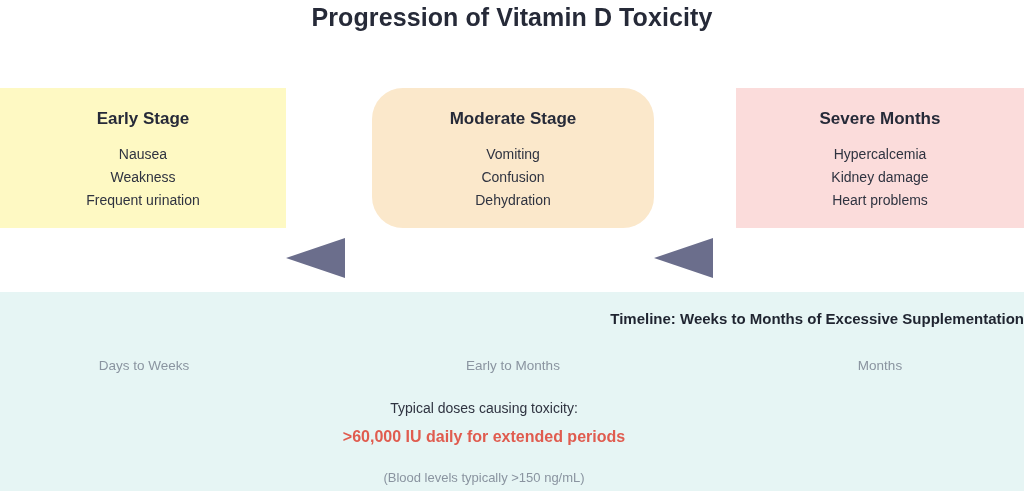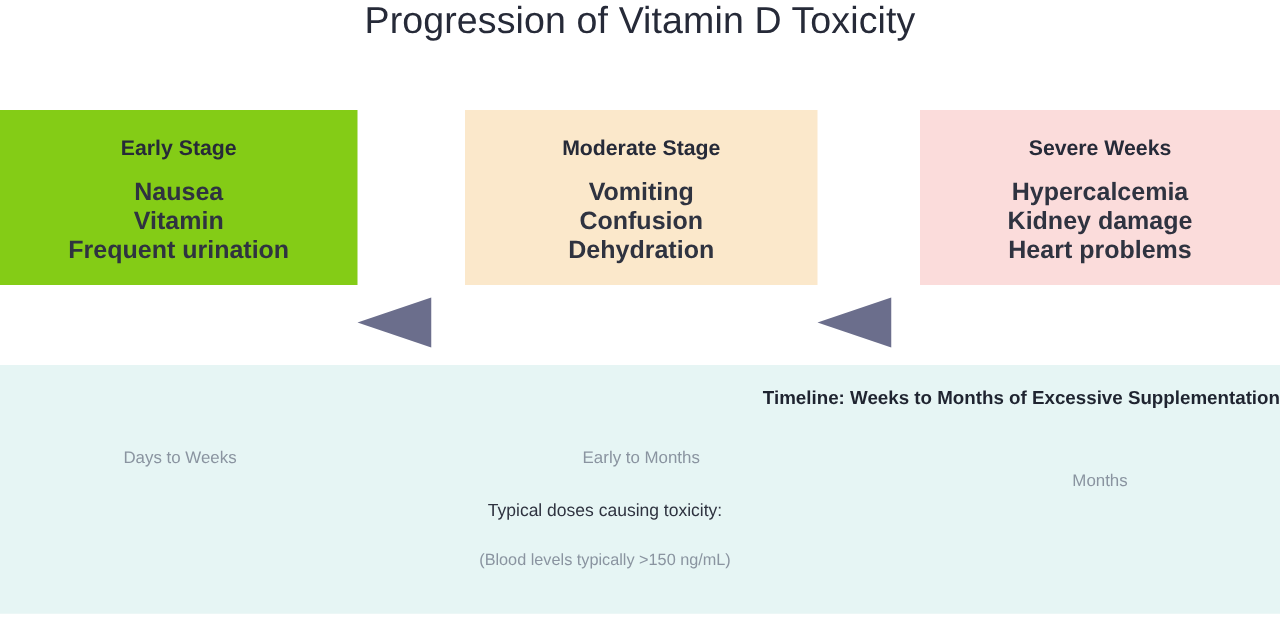--- a/index.html
+++ b/index.html
@@ -16,22 +16,22 @@
     color: #2b2d3a;
   }
 
   
   .page-title {
     position: absolute;
     left: 0;
     top: 0;
     width: 1024px;
     text-align: center;
-    font-size: 30px;
-    font-weight: normal;
+    font-size: 25px;
+    font-weight: bold;
     color: #262a38;
     line-height: 30px;
     padding-top: 2px;
     letter-spacing: 0.1px;
   }
 
   
   .stages {
     position: absolute;
     left: 0;
@@ -40,36 +40,35 @@
     height: 140px;
   }
   .stage-box {
     position: absolute;
     top: 0;
     height: 140px;
     box-sizing: border-box;
     padding-top: 20px;
     text-align: center;
   }
-  .stage-box.early    { left: 0px;   width: 286px; background: #84cc16; }
-  .stage-box.moderate { left: 372px; width: 282px; background: #fbe8cb; }
+  .stage-box.early    { left: 0px;   width: 286px; background: #fef9c3; }
+  .stage-box.moderate { left: 372px; width: 282px; background: #fbe8cb; border-radius: 31px; }
   .stage-box.severe   { left: 736px; width: 288px; background: #fbdcdb; }
 
   .stage-title {
     font-size: 17px;
     font-weight: bold;
     color: #262a38;
     line-height: 22px;
     margin-bottom: 13px;
   }
   .stage-symptom {
-    font-size: 20px;
+    font-size: 14px;
     color: #2f3340;
     line-height: 23px;
-    font-weight: bold;
   }
 
   
   .arrow {
     position: absolute;
     top: 150px;
     width: 0;
     height: 0;
     border-top: 20px solid transparent;
     border-bottom: 20px solid transparent;
@@ -108,21 +107,21 @@
   .timeline-mark {
     position: absolute;
     top: 0;
     text-align: center;
     font-size: 13.5px;
     color: #8a94a0;
     line-height: 20px;
   }
   .timeline-mark.m0 { left: 4px;   width: 280px; }
   .timeline-mark.m1 { left: 372px; width: 282px; }
-  .timeline-mark.m2 { left: 736px; width: 288px; margin-top: 19px; }
+  .timeline-mark.m2 { left: 736px; width: 288px; }
 
   .dose-block {
     position: absolute;
     left: 0;
     top: 104px;
     width: 968px;
     text-align: center;
   }
   .dose-label {
     font-size: 14px;
@@ -146,52 +145,53 @@
 </head>
 <body>
 
 <div class="page-title">Progression of Vitamin D Toxicity</div>
 
 <div class="stages">
 
   <div class="stage-box early">
     <div class="stage-title">Early Stage</div>
     <div class="stage-symptom">Nausea</div>
-    <div class="stage-symptom">Vitamin</div>
+    <div class="stage-symptom">Weakness</div>
     <div class="stage-symptom">Frequent urination</div>
   </div>
 
   <div class="arrow arrow-1"></div>
 
   <div class="stage-box moderate">
     <div class="stage-title">Moderate Stage</div>
     <div class="stage-symptom">Vomiting</div>
     <div class="stage-symptom">Confusion</div>
     <div class="stage-symptom">Dehydration</div>
   </div>
 
   <div class="arrow arrow-2"></div>
 
   <div class="stage-box severe">
-    <div class="stage-title">Severe Weeks</div>
+    <div class="stage-title">Severe Months</div>
     <div class="stage-symptom">Hypercalcemia</div>
     <div class="stage-symptom">Kidney damage</div>
     <div class="stage-symptom">Heart problems</div>
   </div>
 
 </div>
 
 <div class="timeline">
 
   <div class="timeline-heading">Timeline: Weeks to Months of Excessive Supplementation</div>
 
   <div class="timeline-marks">
     <div class="timeline-mark m0">Days to Weeks</div>
     <div class="timeline-mark m1">Early to Months</div>
     <div class="timeline-mark m2">Months</div>
   </div>
 
   <div class="dose-block">
     <div class="dose-label">Typical doses causing toxicity:</div>
+    <div class="dose-value">&gt;60,000 IU daily for extended periods</div>
     <div class="dose-note">(Blood levels typically &gt;150 ng/mL)</div>
   </div>
 
 </div>
 
 </body></html>

